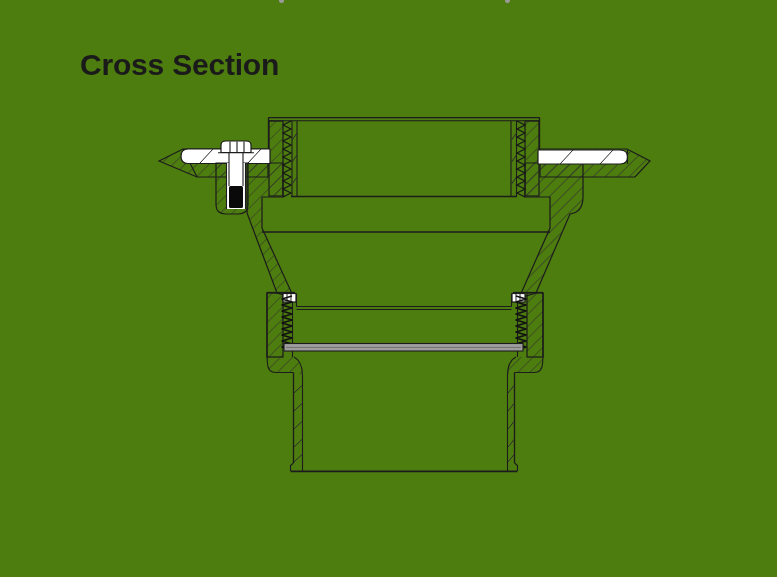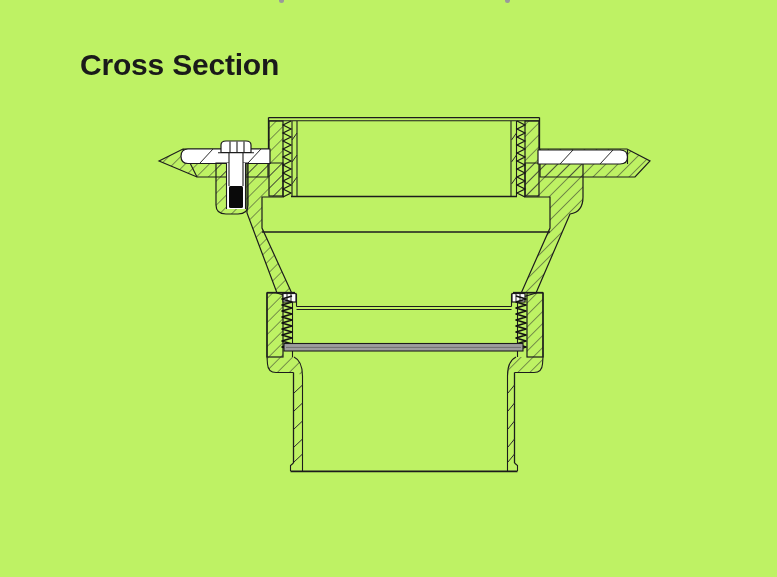--- a/index.html
+++ b/index.html
@@ -1,16 +1,16 @@
 <!DOCTYPE html>
 <html><head>
 <meta charset="utf-8">
 <style>
   html,body{margin:0;padding:0;background:#ffffff;}
-  .stage{position:relative;width:777px;height:577px;background:#bef264;overflow:hidden;
+  .stage{position:relative;width:777px;height:577px;background:#4d7c0f;overflow:hidden;
          font-family:"Liberation Sans",sans-serif;}
   .page-title{position:absolute;left:80px;top:50px;font-size:30px;font-weight:600;
               color:#1a1a1a;letter-spacing:-0.2px;line-height:1;white-space:nowrap;}
   .artifact{position:absolute;top:0;width:5px;height:3px;background:#9a9a9a;
             border-radius:0 0 3px 3px;}
   .art-a{left:279px;} .art-b{left:505px;}
   svg{position:absolute;left:0;top:0;}
   .ln{stroke:#1c1c1c;stroke-width:1.3;fill:none;}
   .ln2{stroke:#1c1c1c;stroke-width:1.1;fill:none;}
   .hatchfill{fill:url(#hatch);stroke:#1c1c1c;stroke-width:1.2;}

